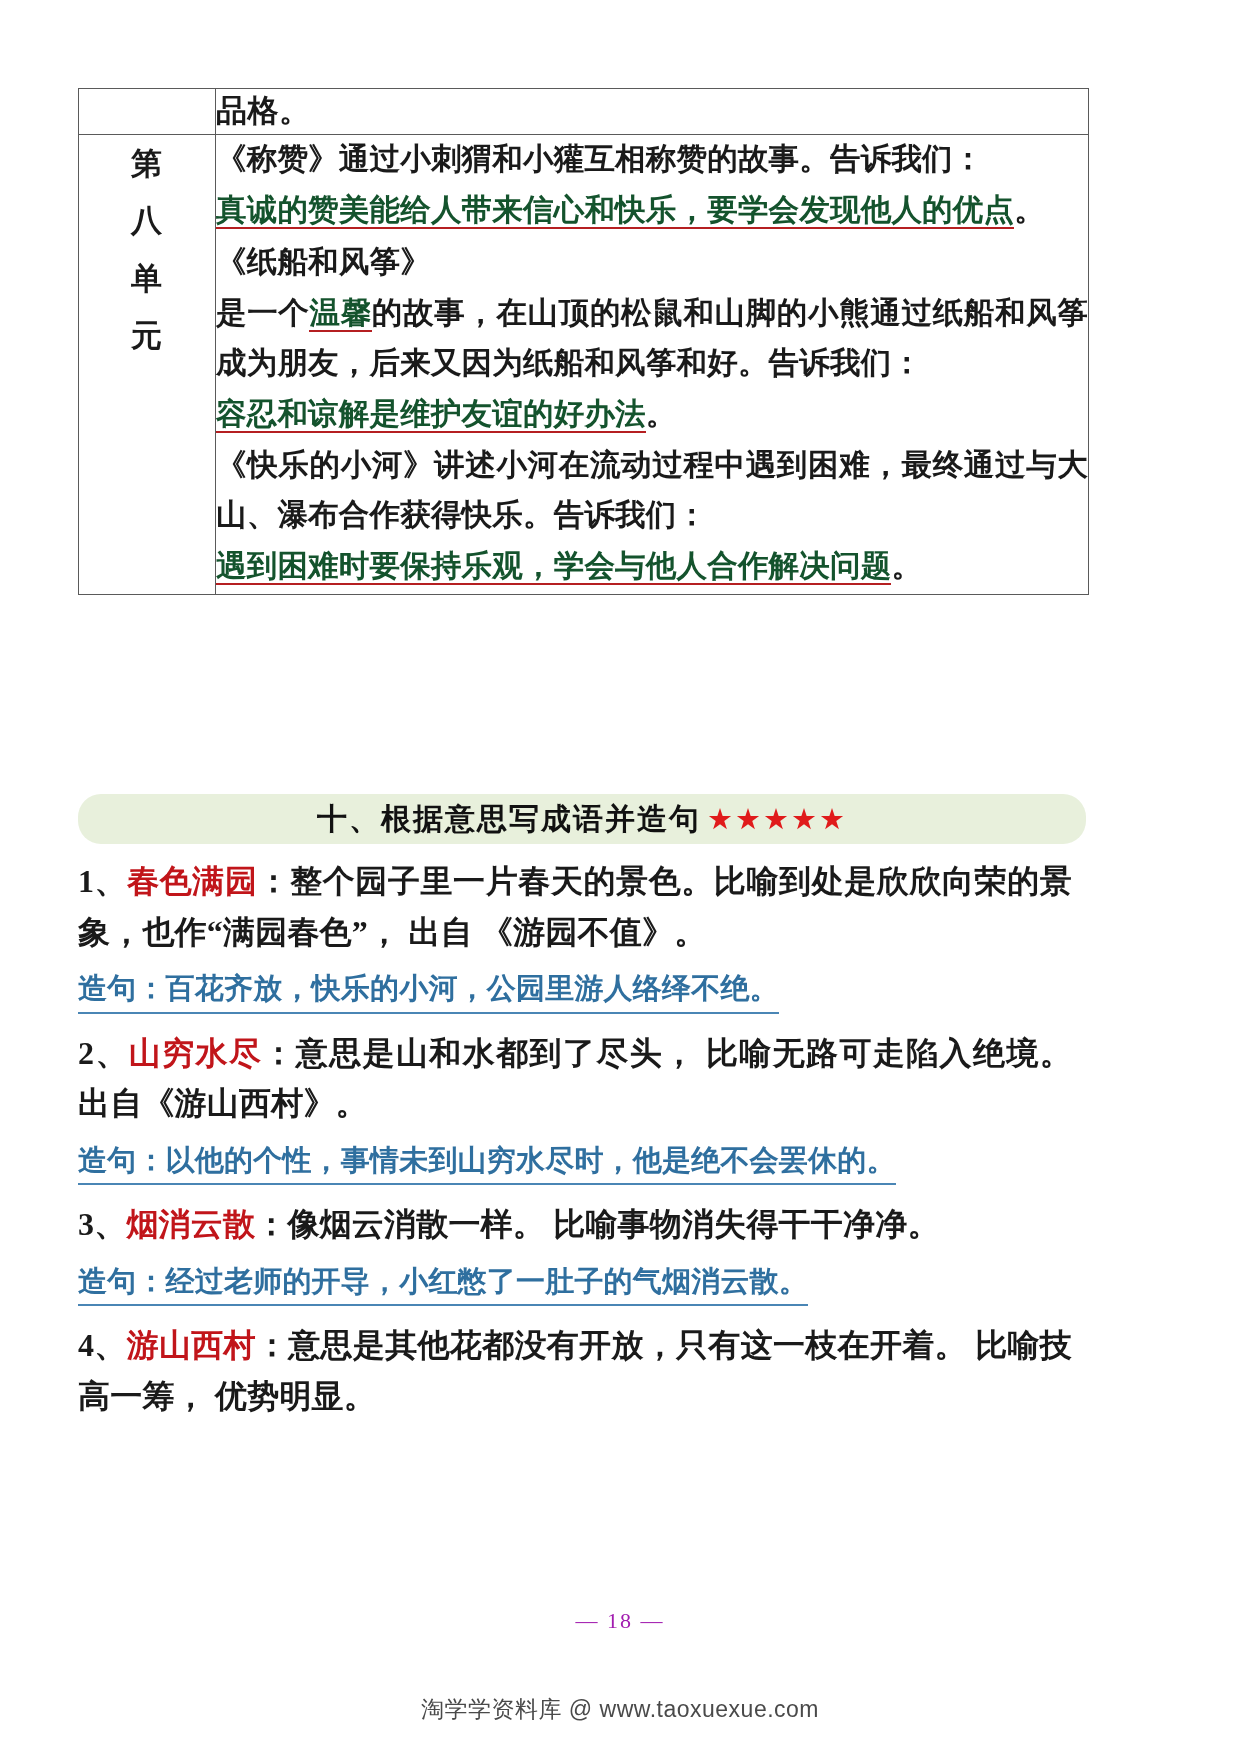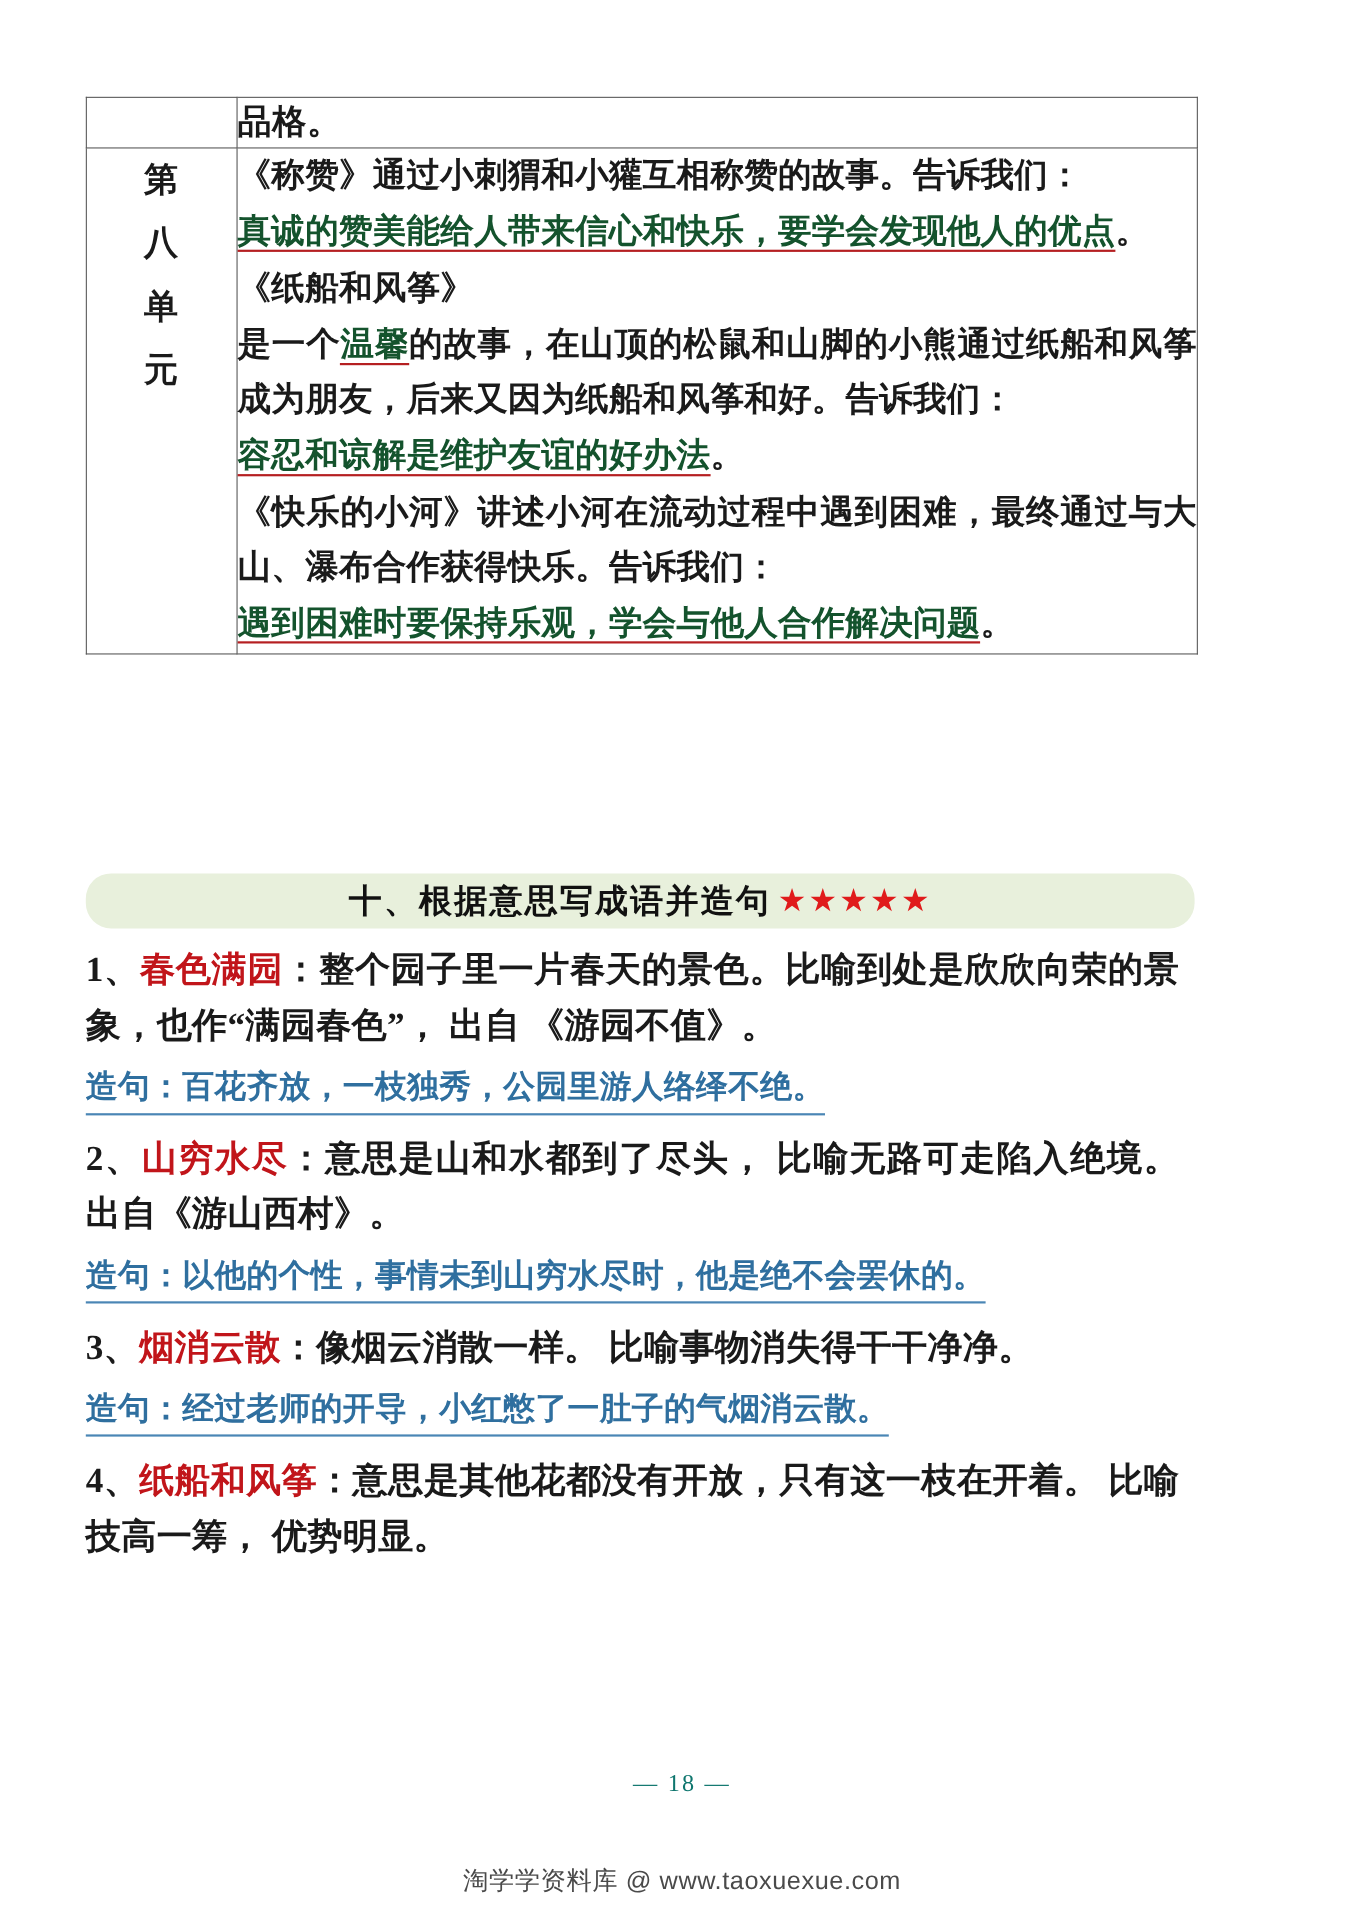--- a/index.html
+++ b/index.html
@@ -142,21 +142,21 @@
   .sentence-row { margin: 0; }
 
   
   .page-number {
     position: absolute;
     left: 0;
     top: 1608px;
     width: 1240px;
     text-align: center;
     font-size: 22px;
-    color: #0f766e;
+    color: #a21caf;
     letter-spacing: 2px;
   }
   .watermark {
     position: absolute;
     left: 0;
     top: 1694px;
     width: 1240px;
     text-align: center;
     font-size: 23px;
     color: #4a4a4a;
@@ -198,31 +198,31 @@
   </table>
 
   <div class="section-band">
     <span class="band-title">十、根据意思写成语并造句</span>
     <span class="stars">★★★★★</span>
   </div>
 
   <div class="idiom-list" id="idiom-list">
       <div>
         <p class="entry"><span>1、</span><span class="idiom-name">春色满园</span><span>：</span><span>整个园子里一片春天的景色。比喻到处是欣欣向荣的景象，也作“满园春色”， 出自 《游园不值》。</span></p>
-        <div class="sentence-row"><span class="sentence"><span>造句：</span><span>百花齐放，一枝独秀，公园里游人络绎不绝。</span></span></div>
+        <div class="sentence-row"><span class="sentence"><span>造句：</span><span>百花齐放，快乐的小河，公园里游人络绎不绝。</span></span></div>
       </div>
       <div>
         <p class="entry"><span>2、</span><span class="idiom-name">山穷水尽</span><span>：</span><span>意思是山和水都到了尽头， 比喻无路可走陷入绝境。 出自《游山西村》。</span></p>
         <div class="sentence-row"><span class="sentence"><span>造句：</span><span>以他的个性，事情未到山穷水尽时，他是绝不会罢休的。</span></span></div>
       </div>
       <div>
         <p class="entry"><span>3、</span><span class="idiom-name">烟消云散</span><span>：</span><span>像烟云消散一样。 比喻事物消失得干干净净。</span></p>
         <div class="sentence-row"><span class="sentence"><span>造句：</span><span>经过老师的开导，小红憋了一肚子的气烟消云散。</span></span></div>
       </div>
       <div>
-        <p class="entry"><span>4、</span><span class="idiom-name">纸船和风筝</span><span>：</span><span>意思是其他花都没有开放，只有这一枝在开着。 比喻技高一筹， 优势明显。</span></p>
+        <p class="entry"><span>4、</span><span class="idiom-name">游山西村</span><span>：</span><span>意思是其他花都没有开放，只有这一枝在开着。 比喻技高一筹， 优势明显。</span></p>
       </div>
     </div>
 
   <div class="page-number">— 18 —</div>
   <div class="watermark">淘学学资料库 @ www.taoxuexue.com</div>
 
 </div>
 
 </body></html>

